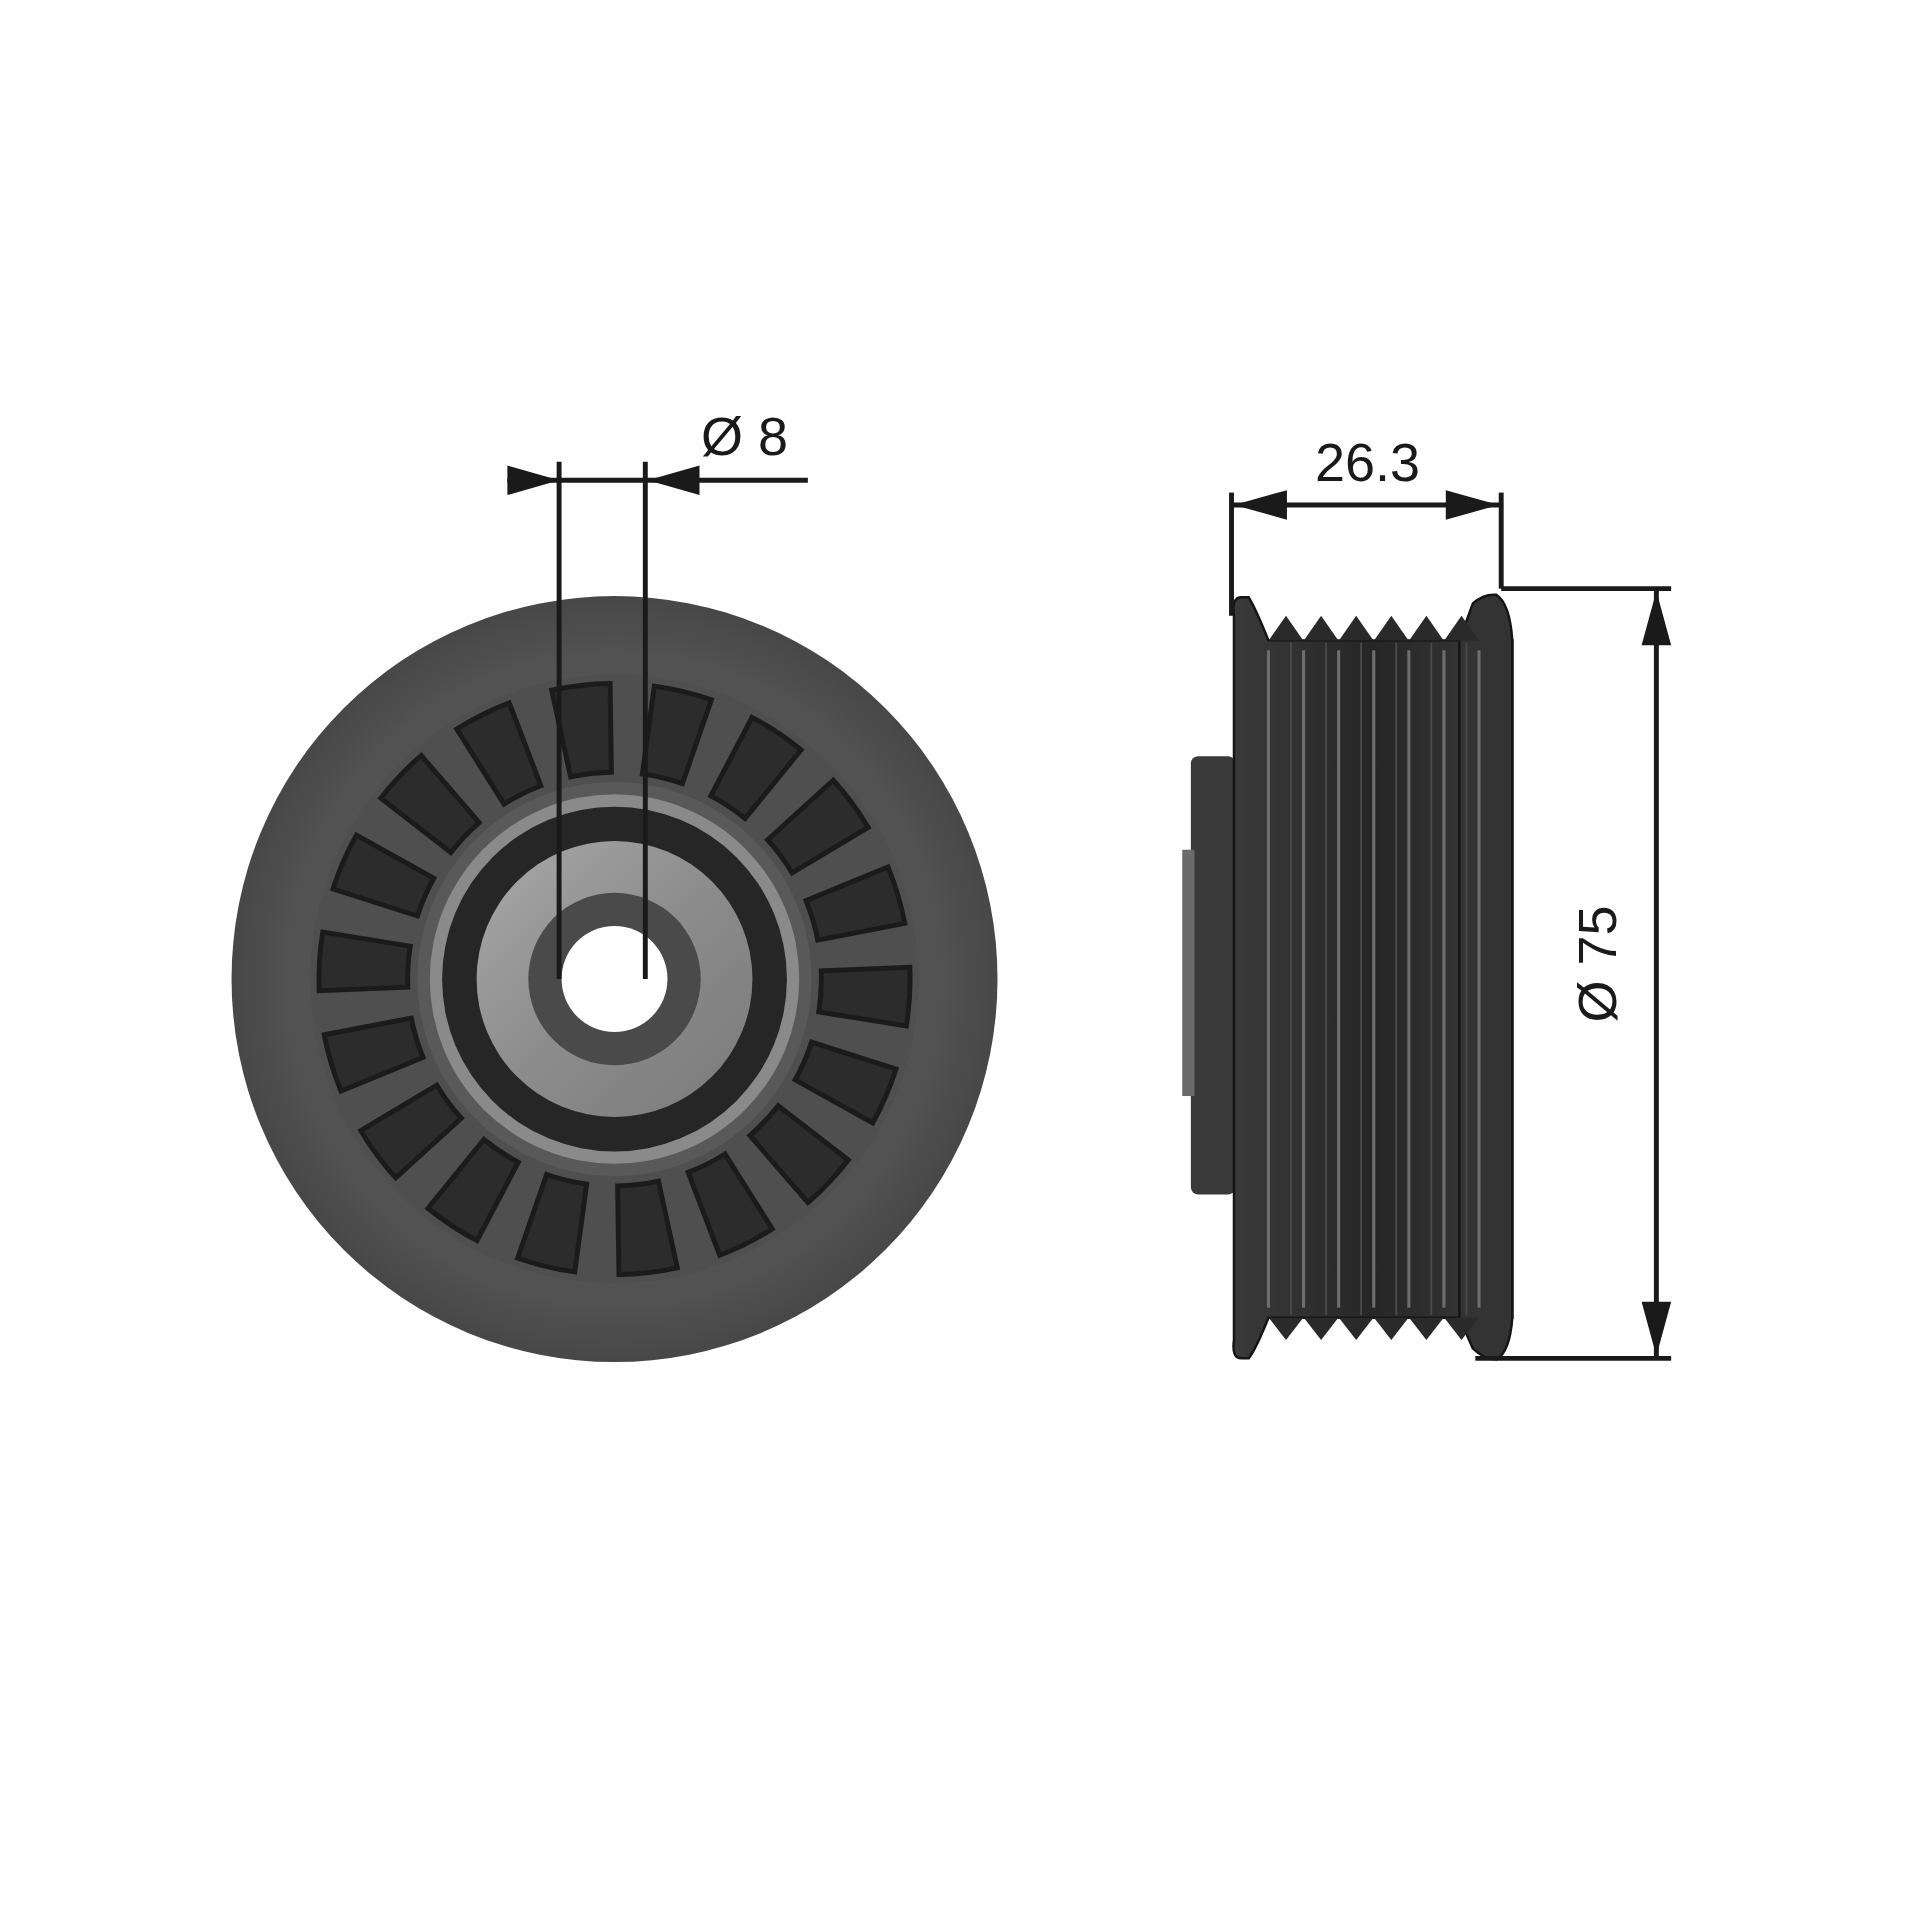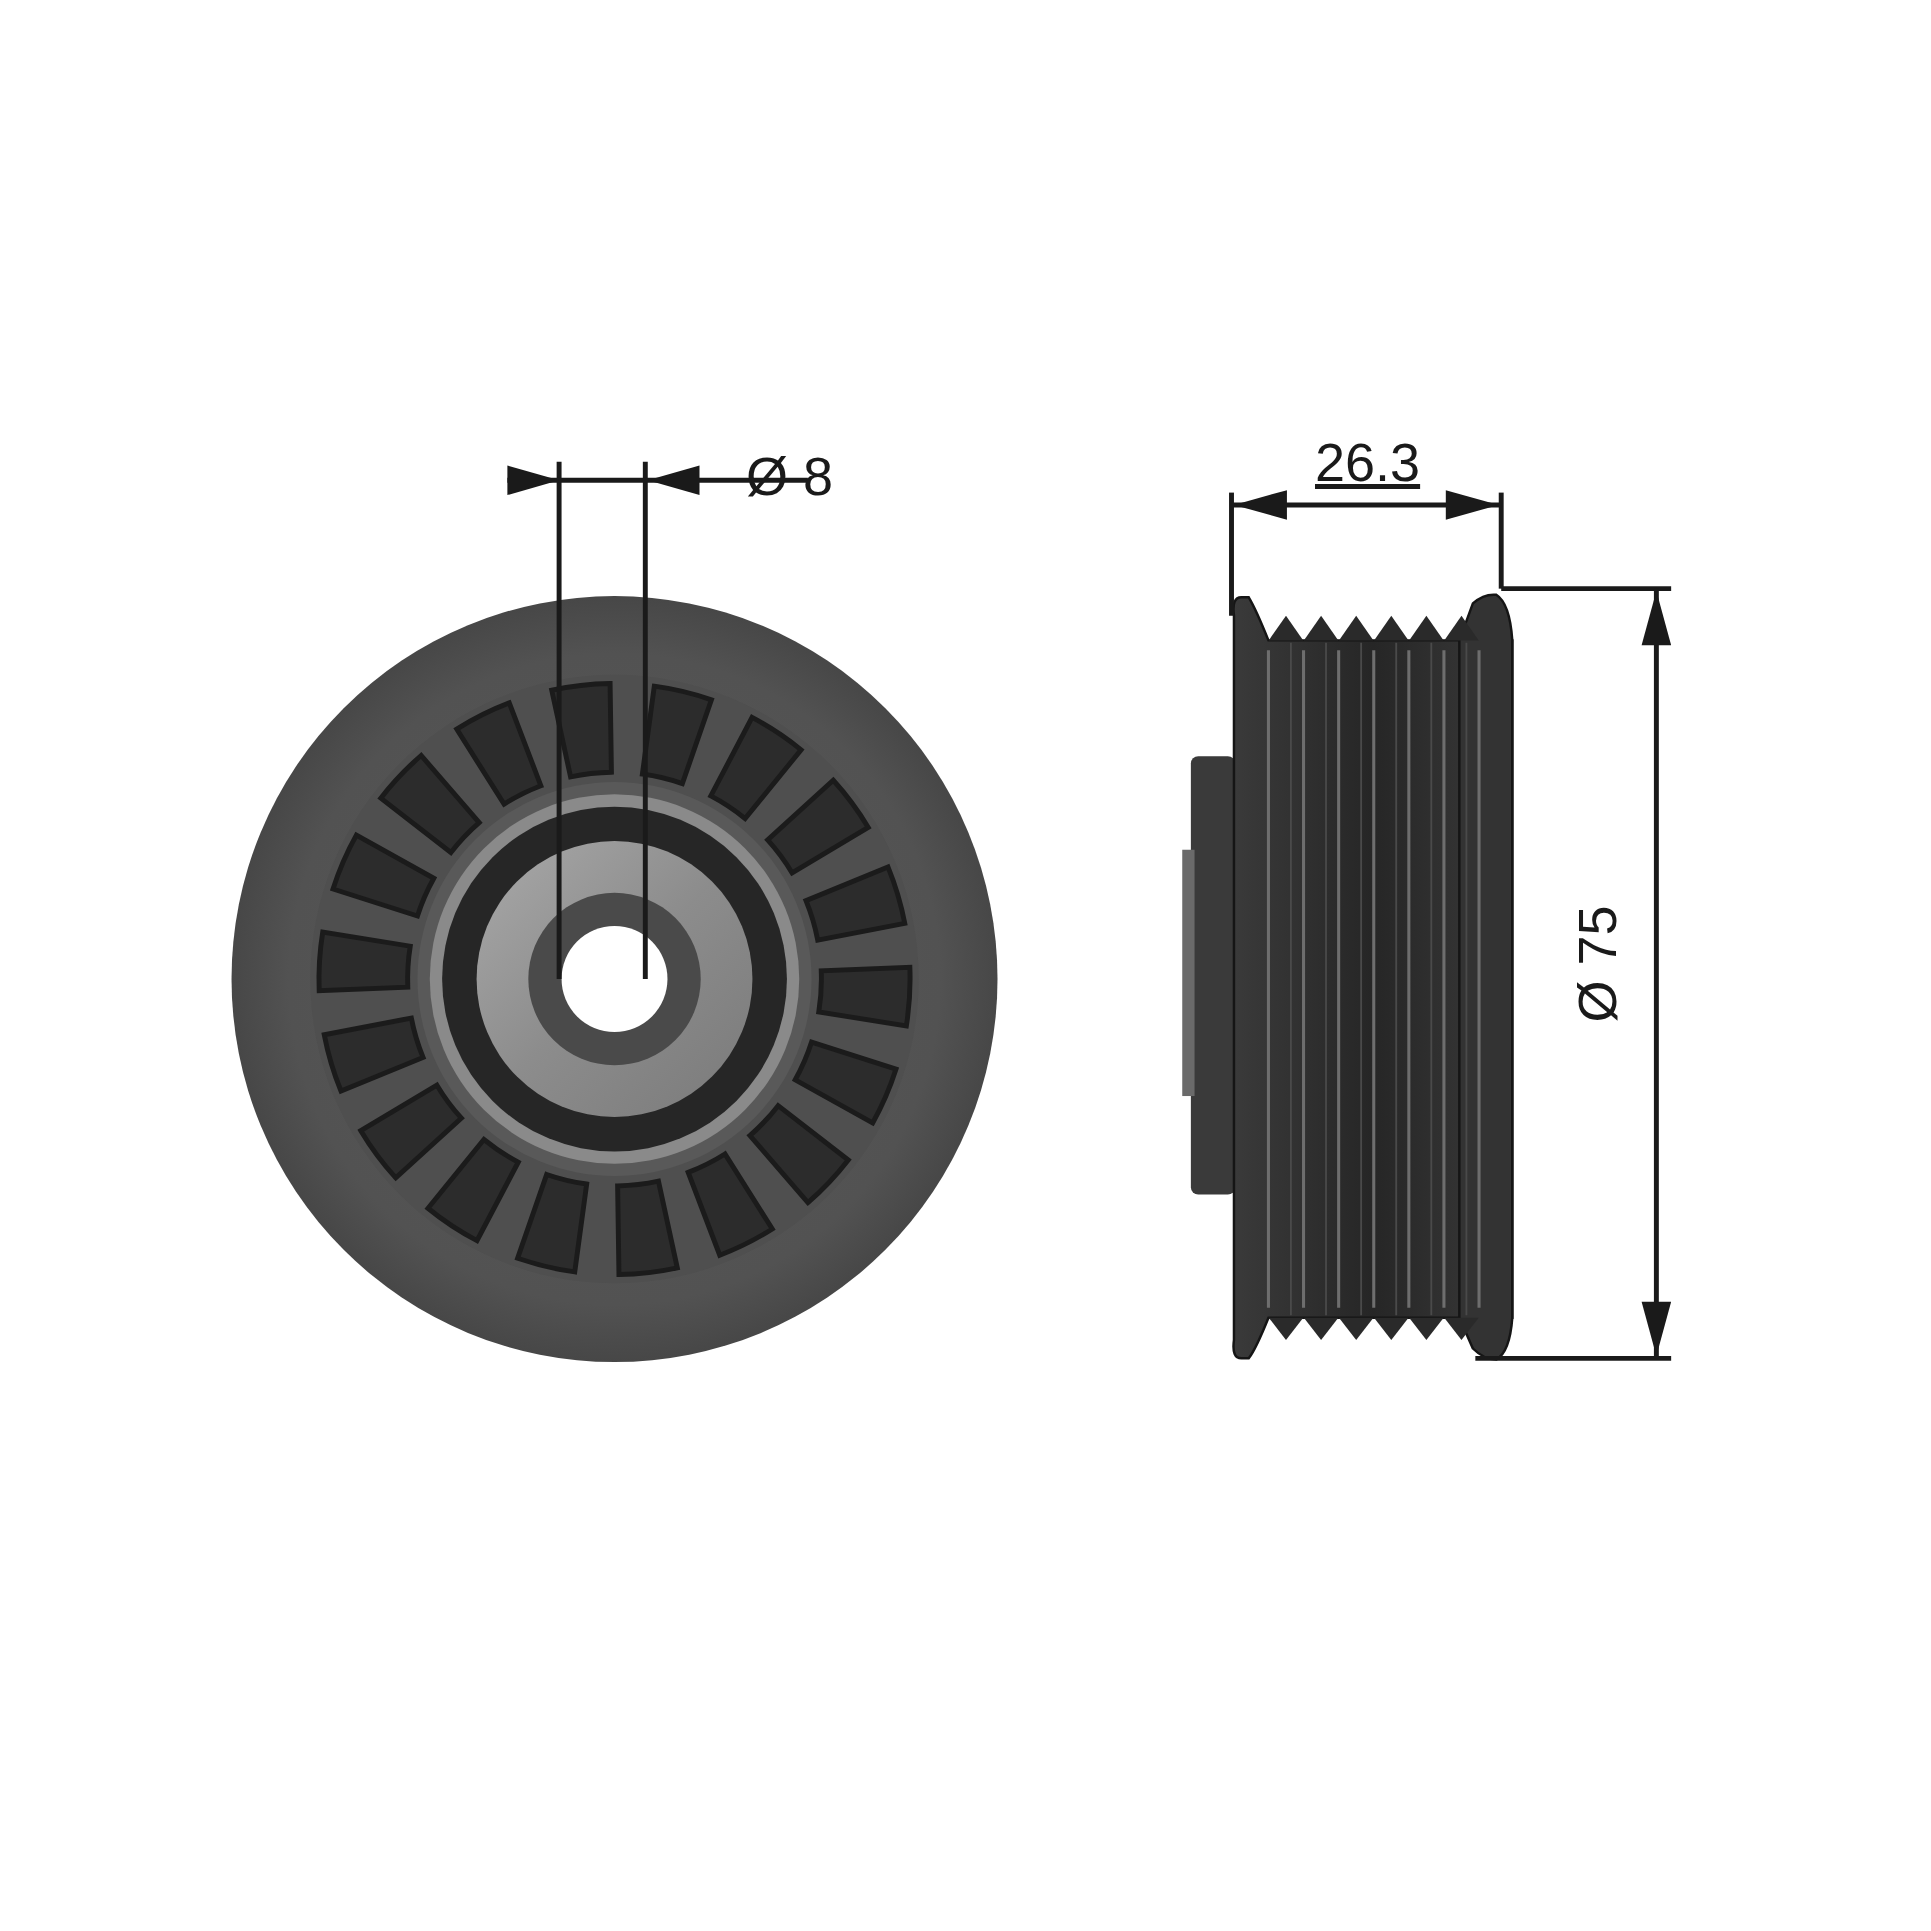--- a/index.html
+++ b/index.html
@@ -120,16 +120,16 @@
 
   <g stroke="#1a1a1a" fill="#1a1a1a">
     <line x1="1219" y1="478" x2="1357" y2="478" stroke-width="4"></line>
     <line x1="1198" y1="1103" x2="1357" y2="1103" stroke-width="4"></line>
     <line x1="1345" y1="478" x2="1345" y2="1103" stroke-width="4"></line>
     <polygon points="1345,480 1333,524 1357,524" stroke="none"></polygon>
     <polygon points="1345,1101 1333,1057 1357,1057" stroke="none"></polygon>
   </g>
 </svg>
 
-<div class="label" style="left:746px; top:409px;margin-top:40px;">Ø 8</div>
-<div class="label" style="left:1315px; top:435px;text-decoration:underline;">26.3</div>
+<div class="label" style="left:701px; top:409px;">Ø 8</div>
+<div class="label" style="left:1315px; top:435px;">26.3</div>
 <div class="label label-rot" style="left:1524px; top:937px; width:145px; text-align:center;">Ø 75</div>
 
 
 </body></html>

